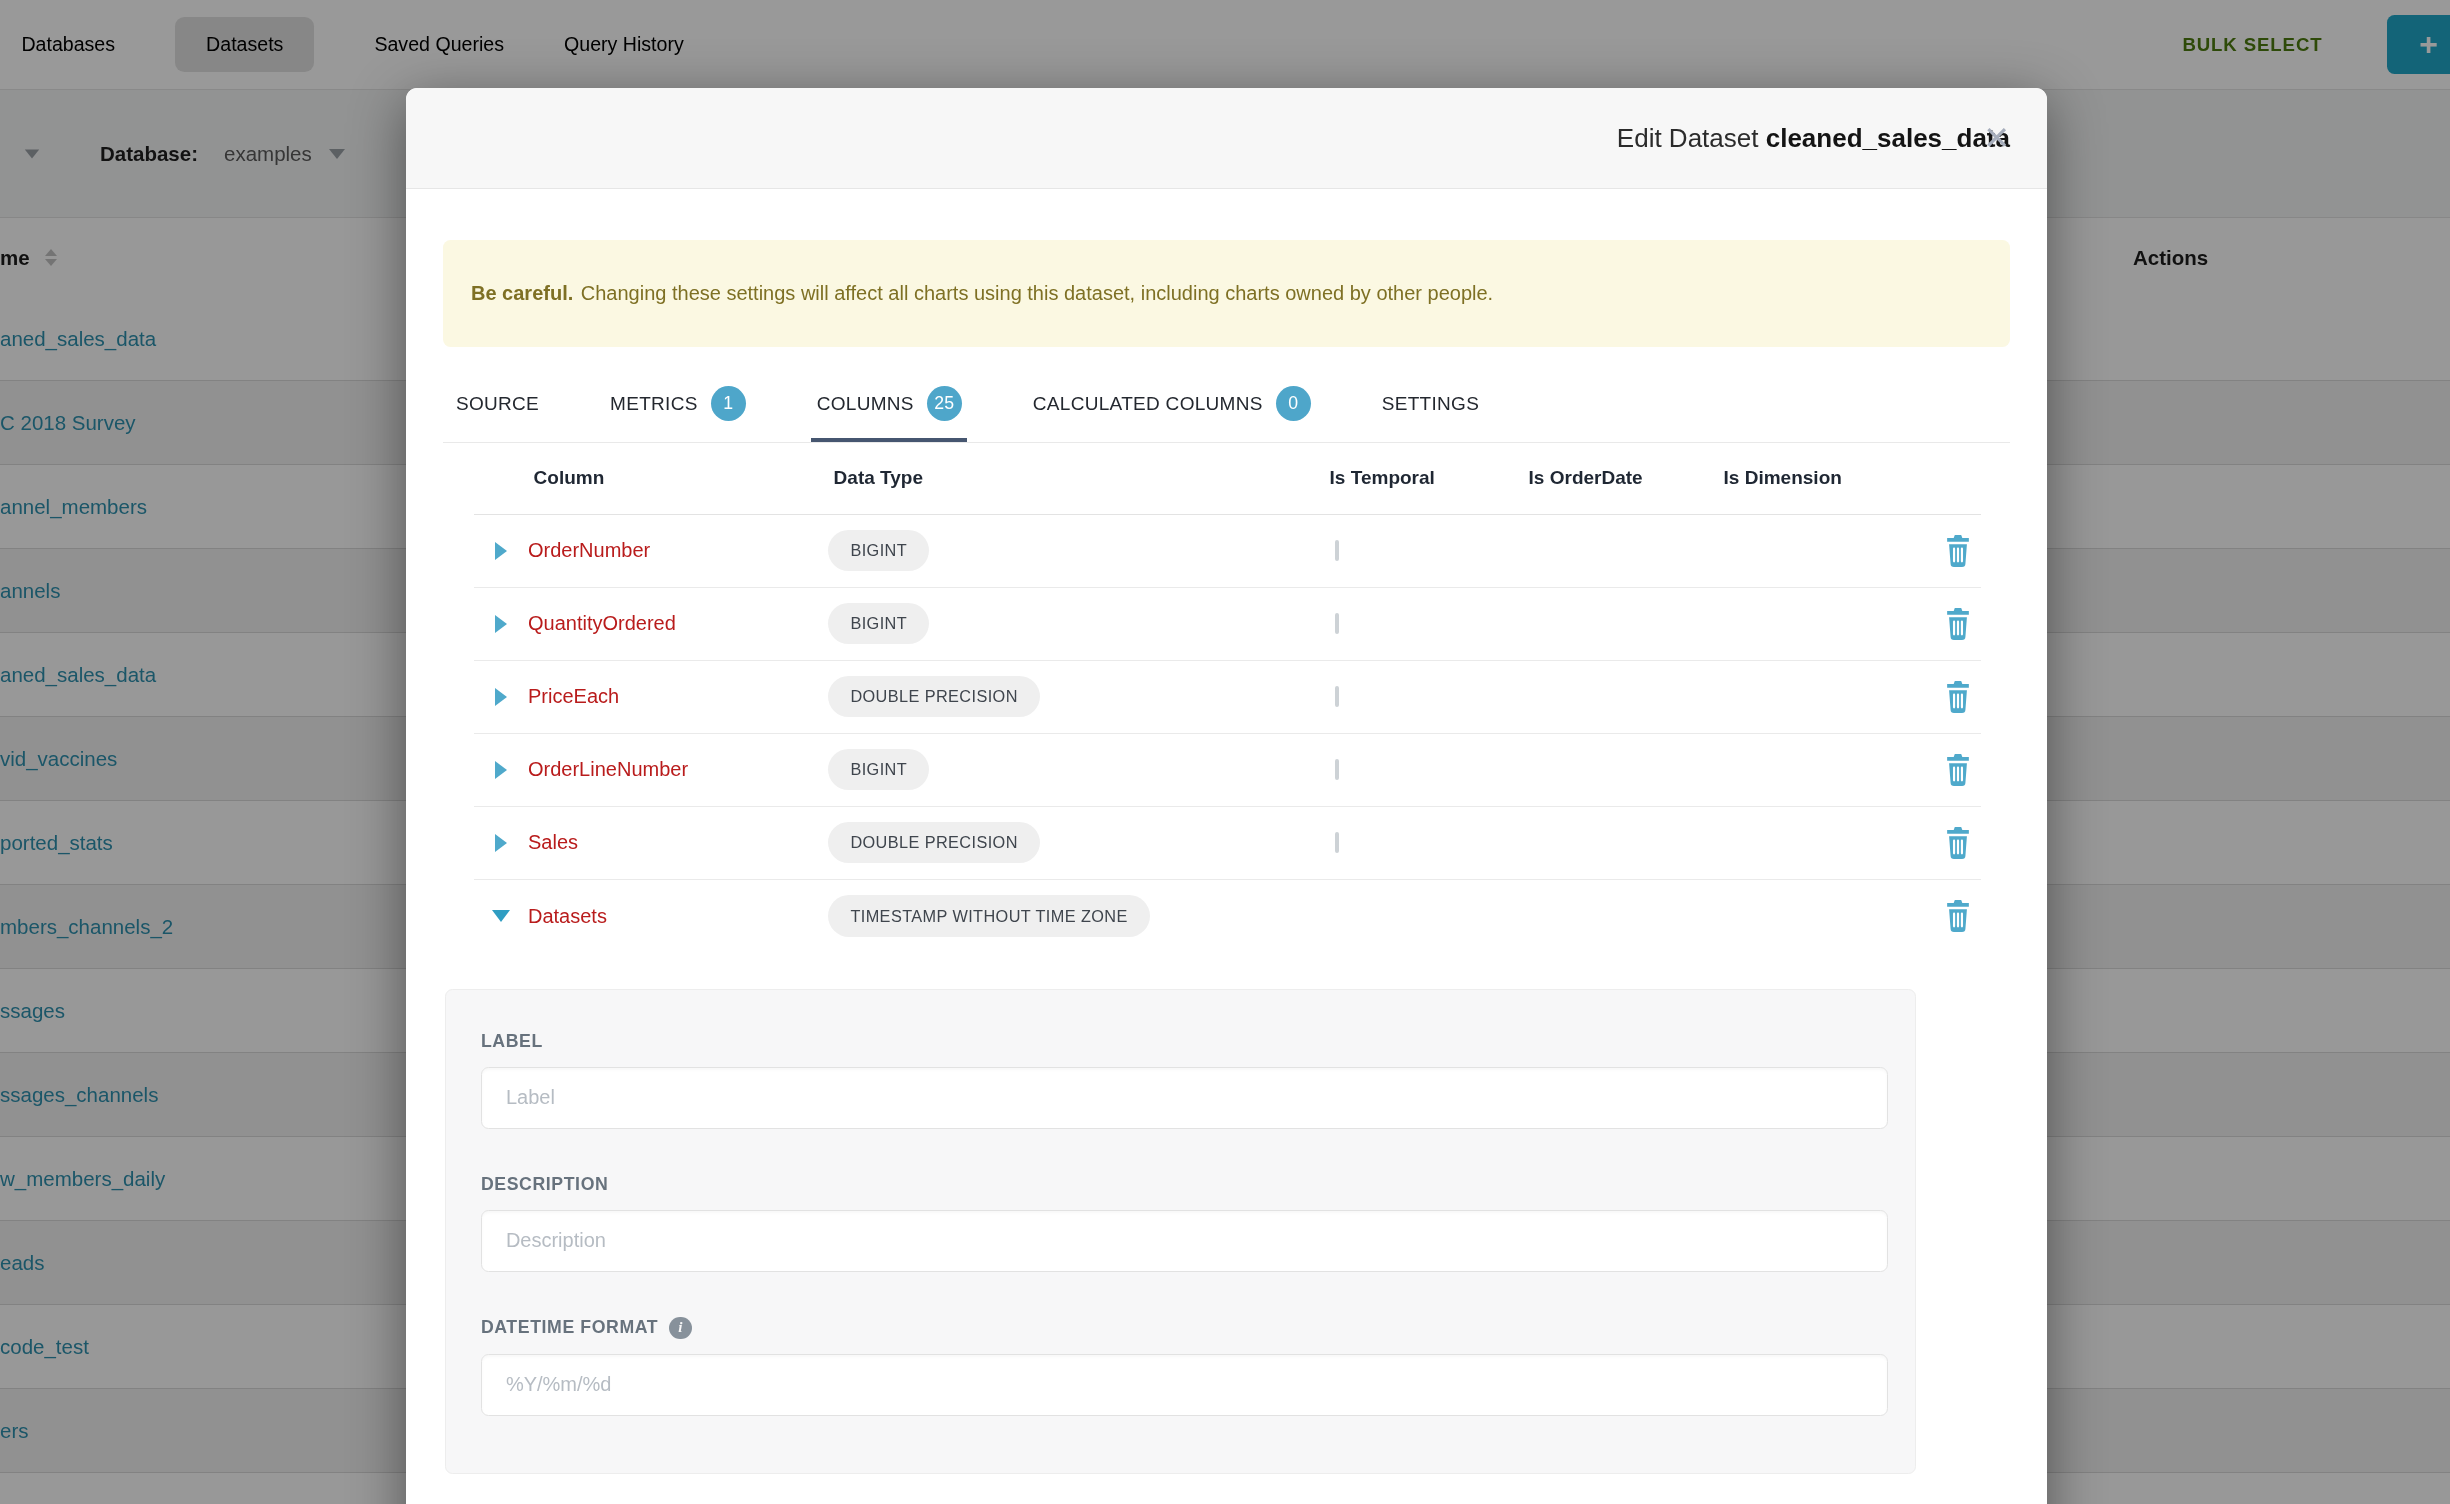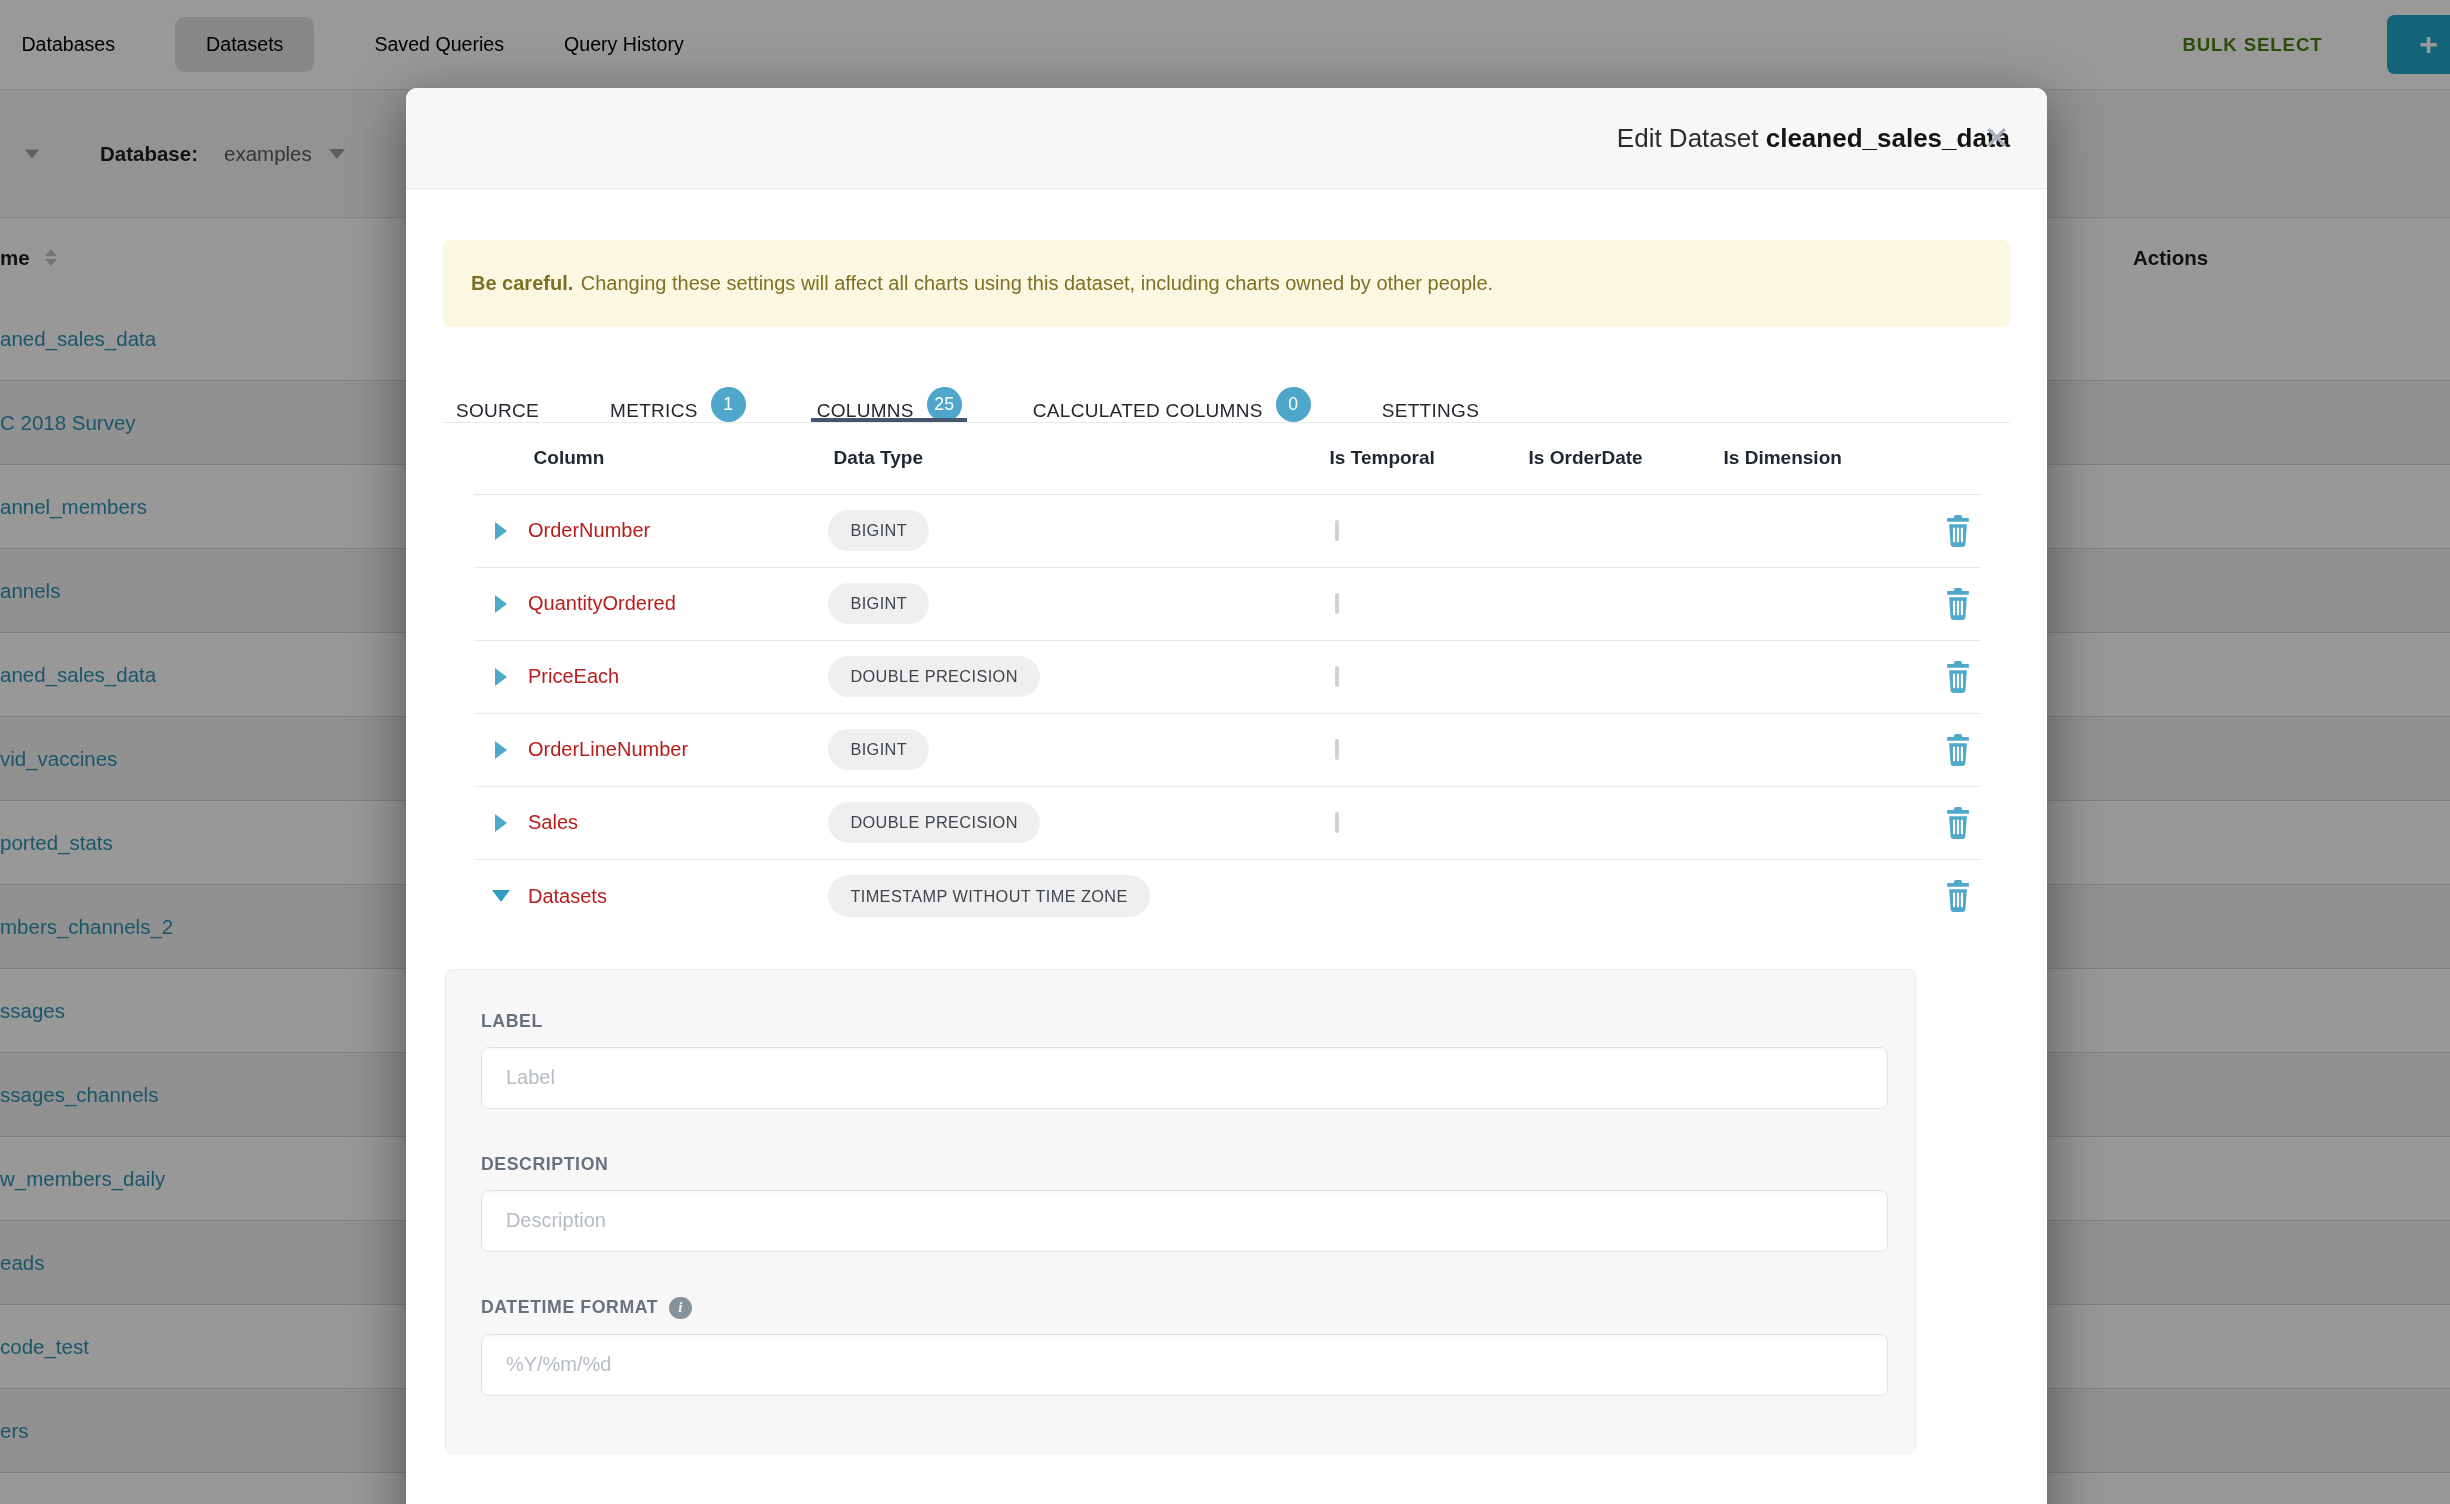--- a/index.html
+++ b/index.html
@@ -65,27 +65,27 @@
         display:flex; align-items:center; padding:0 37px; position:relative;
         border-radius:11.2px 11.2px 0 0;justify-content:flex-end; }
   .modal-title { font-size:26px; color:#2B2B2B; }
   .modal-title b { font-weight:700; color:#141414; }
   .modal-close { position:absolute; right:37px; top:50%; transform:translateY(-50%);
         font-size:32px; color:#A7AEBC; line-height:1; cursor:pointer; border:none;
         background:none; font-family:"Liberation Sans", sans-serif; }
 
   .modal-body { padding:0 37px; }
 
-  .warning-banner { margin-top:51px; height:87px; background:#FBF8E2; border-radius:7.5px;
+  .warning-banner { margin-top:51px; height:107px; background:#FBF8E2; border-radius:7.5px;
         display:flex; align-items:center; padding:8px 28px; font-size:20px; color:#7E7024; }
   .warning-banner b { font-weight:700; margin-right:7.5px; }
 
   .tabs { margin-top:18.6px; display:flex; align-items:center; height:77px;
         border-bottom:0.9px solid #E9E9E9; }
-  .tab { position:relative; height:100%; display:flex; align-items:flex-end;
+  .tab { position:relative; height:100%; display:flex; align-items:center;
         margin-left:13px; margin-right:58px; font-size:19px; font-weight:500;
         color:#24282F; letter-spacing:0.3px; cursor:pointer; white-space:nowrap; }
   .tab:first-child { margin-left:13px; }
   .tab .badge { margin-left:13px; min-width:35px; height:35px; padding:0 5.6px;
         border-radius:17.7px; background:#4EA6CA; color:#FFF; font-size:17.7px;
         display:flex; align-items:center; justify-content:center; font-weight:400; }
   .tab.active::after { content:""; position:absolute; left:-5.6px; right:-5.6px; bottom:-0.9px;
         height:4.7px; background:#465670; }
 
   

